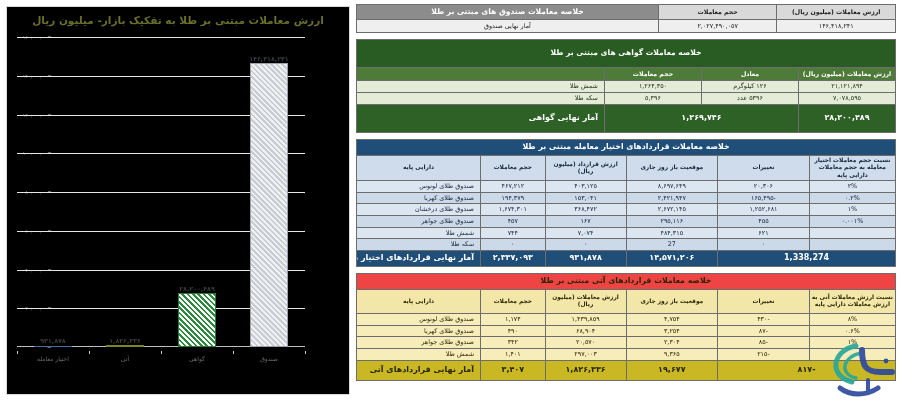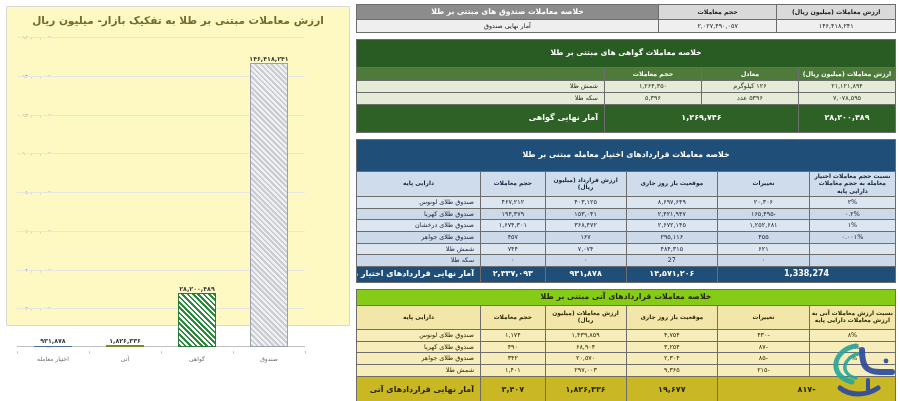--- a/index.html
+++ b/index.html
@@ -15,22 +15,22 @@
     width: 900px; height: 401px;
     display: flex;
     flex-direction: row-reverse;
     background: #fff;
   }
 
   
   .chart-panel {
     position: absolute;
     left: 6px; top: 6px;
-    width: 344px; height: 320px;
-    background: #fef9c3;
+    width: 344px; height: 389px;
+    background: #000000;
     border: 1px solid #d9d9d9;
     direction: rtl;
   }
   .chart-title {
     text-align: center;
     color: #6b6f2a;
     font-size: 10.5px;
     font-weight: bold;
     padding-top: 7px;
     letter-spacing: 0;
@@ -168,49 +168,49 @@
   .t2 .row td { background: #e4ecd8; color: #1e2a15; height: 12px; }
   .t2 .total td {
     background: #2d6126; color: #ffffff;
     font-weight: bold; font-size: 8px; height: 28px;
   }
 
   
   .t3 td, .t3 th { border-color: #1f3d63; }
   .t3 .hdr-main {
     background: #1f4e79; color: #ffffff;
-    font-weight: bold; font-size: 7.8px; height: 32px;
+    font-weight: bold; font-size: 7.8px; height: 16px;
   }
   .t3 .hdr-col {
     background: #cfdceb; color: #12243b;
     font-size: 5.9px; height: 24px;
     white-space: normal; line-height: 1.25;
   }
   .t3 .row td { background: #dce6f1; color: #16243a; height: 11.5px; }
   .t3 .row.alt td { background: #cbd9e9; }
   .t3 .total td {
     background: #1f4e79; color: #ffffff;
     font-weight: bold; font-size: 8px; height: 16px;
   }
 
   
   .t4 td, .t4 th { border-color: #8a7a17; }
   .t4 .hdr-main {
-    background: #84cc16; color: #2a2600;
+    background: #ef4444; color: #2a2600;
     font-weight: bold; font-size: 7.8px; height: 16px;
   }
   .t4 .hdr-col {
     background: #f2e7a8; color: #2a2600;
     font-size: 5.9px; height: 24px;
     white-space: normal; line-height: 1.25;
   }
   .t4 .row td { background: #f7edba; color: #2a2600; height: 11.5px; }
   .t4 .total td {
     background: #c9b824; color: #2a2600;
-    font-weight: bold; font-size: 8px; height: 28px;
+    font-weight: bold; font-size: 8px; height: 20px;
   }
 
   .cell-name { text-align: right !important; padding-right: 6px !important; }
 
   
   .watermark {
     position: absolute;
     left: 806px; top: 336px;
     width: 92px; height: 62px;
     pointer-events: none;

